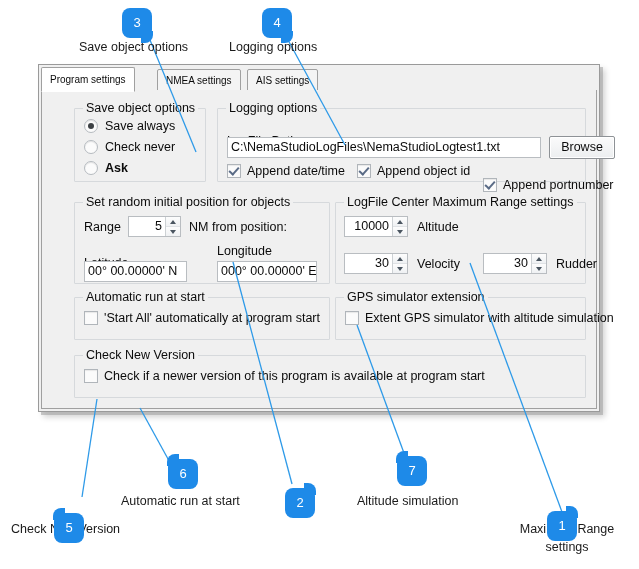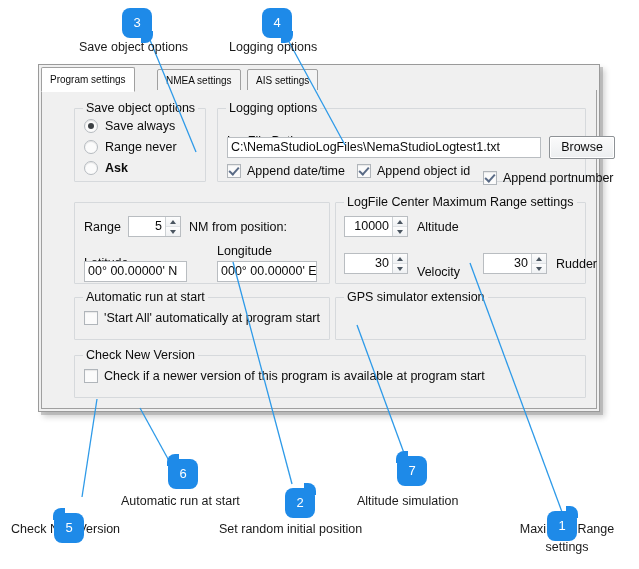--- a/index.html
+++ b/index.html
@@ -296,48 +296,49 @@
     <div class="tabpage">
 
       <div class="group" style="left:32px; top:18px; width:132px; height:74px;">
         <div class="grp-title">Save object options</div>
         <div class="radio-row" style="left:9px; top:10px;">
           <span class="radio checked"></span>
           <span>Save always</span>
         </div>
         <div class="radio-row" style="left:9px; top:31px;">
           <span class="radio"></span>
-          <span>Range never</span>
+          <span>Check never</span>
         </div>
         <div class="radio-row" style="left:9px; top:52px;font-weight:bold;">
           <span class="radio"></span>
           <span>Ask</span>
         </div>
       </div>
 
       <div class="group" style="left:175px; top:18px; width:369px; height:74px;">
         <div class="grp-title">Logging options</div>
         <div class="lbl" style="left:9px; top:25px;">LogFile Path</div>
         <div class="tinput" style="left:9px; top:28px; width:314px; height:21px;">C:\NemaStudioLogFiles\NemaStudioLogtest1.txt</div>
         <div class="btn" style="left:331px; top:27px; width:66px; height:23px;">Browse</div>
         <div class="chk-row" style="left:139px; top:55px;">
           <span class="chk checked"></span>
           <span>Append object id</span>
         </div>
         <div class="chk-row" style="left:9px; top:55px;">
           <span class="chk checked"></span>
           <span>Append date/time</span>
         </div>
-        <div class="chk-row" style="left:265px; top:62px;text-align:center;">
+        <div class="chk-row" style="left:265px; top:69px;text-align:center;">
           <span class="chk checked"></span>
           <span>Append portnumber</span>
         </div>
       </div>
 
       <div class="group" style="left:32px; top:112px; width:256px; height:82px;">
+        <div class="grp-title">Set random initial position for objects</div>
         <div class="lbl" style="left:9px; top:17px;">Range</div>
         <div class="spin" style="left:53px; top:13px; width:53px; height:21px;">
           <div class="sv">5</div>
           <div class="sbtns">
             <div class="sbtn up"></div>
             <div class="sbtn dn"></div>
           </div>
         </div>
         <div class="lbl" style="left:114px; top:17px;text-align:right;">NM from position:</div>
         <div class="lbl" style="left:9px; top:41px;margin-top:12px;">Latitude</div>
@@ -357,21 +358,21 @@
         </div>
         <div class="lbl" style="left:81px; top:17px;">Altitude</div>
 
         <div class="spin" style="left:8px; top:50px; width:64px; height:21px;">
           <div class="sv">30</div>
           <div class="sbtns">
             <div class="sbtn up"></div>
             <div class="sbtn dn"></div>
           </div>
         </div>
-        <div class="lbl" style="left:81px; top:62px;text-align:right;">Velocity</div>
+        <div class="lbl" style="left:81px; top:54px;text-align:right;">Velocity</div>
 
         <div class="spin" style="left:147px; top:50px; width:64px; height:21px;">
           <div class="sv">30</div>
           <div class="sbtns">
             <div class="sbtn up"></div>
             <div class="sbtn dn"></div>
           </div>
         </div>
         <div class="lbl" style="left:220px; top:54px;">Rudder</div>
       </div>
@@ -379,20 +380,24 @@
       <div class="group" style="left:32px; top:207px; width:256px; height:43px;">
         <div class="grp-title">Automatic run at start</div>
         <div class="chk-row" style="left:9px; top:13px;">
           <span class="chk"></span>
           <span>'Start All' automatically at program start</span>
         </div>
       </div>
 
       <div class="group" style="left:293px; top:207px; width:251px; height:43px;">
         <div class="grp-title">GPS simulator extension</div>
+        <div class="chk-row" style="left:9px; top:13px;">
+          <span class="chk"></span>
+          <span>Extent GPS simulator with altitude simulation</span>
+        </div>
       </div>
 
       <div class="group" style="left:32px; top:265px; width:512px; height:43px;">
         <div class="grp-title">Check New Version</div>
         <div class="chk-row" style="left:9px; top:13px;">
           <span class="chk"></span>
           <span>Check if a newer version of this program is available  at program start</span>
         </div>
       </div>
 
@@ -444,18 +449,17 @@
   </div>
   <div class="callout t-tr" style="left:547px; top:511px;">
     <span class="tail"></span>
     <span>1</span>
   </div>
 
   <div class="anno-label" style="left:79px; top:40px;">Save object options</div>
   <div class="anno-label" style="left:229px; top:40px;">Logging options</div>
   <div class="anno-label" style="left:11px; top:522px;">Check New Version</div>
   <div class="anno-label" style="left:121px; top:494px;">Automatic run at start</div>
-  <div class="anno-label" style="left:219px; top:522px;">Set random initial position</div>
   <div class="anno-label" style="left:357px; top:494px;">Altitude simulation</div>
   <div class="anno-label center" style="left:507px; top:522px; width:120px;">Maximum Range</div>
   <div class="anno-label center" style="left:507px; top:540px; width:120px;">settings</div>
 
 </div>
 
 </body></html>

